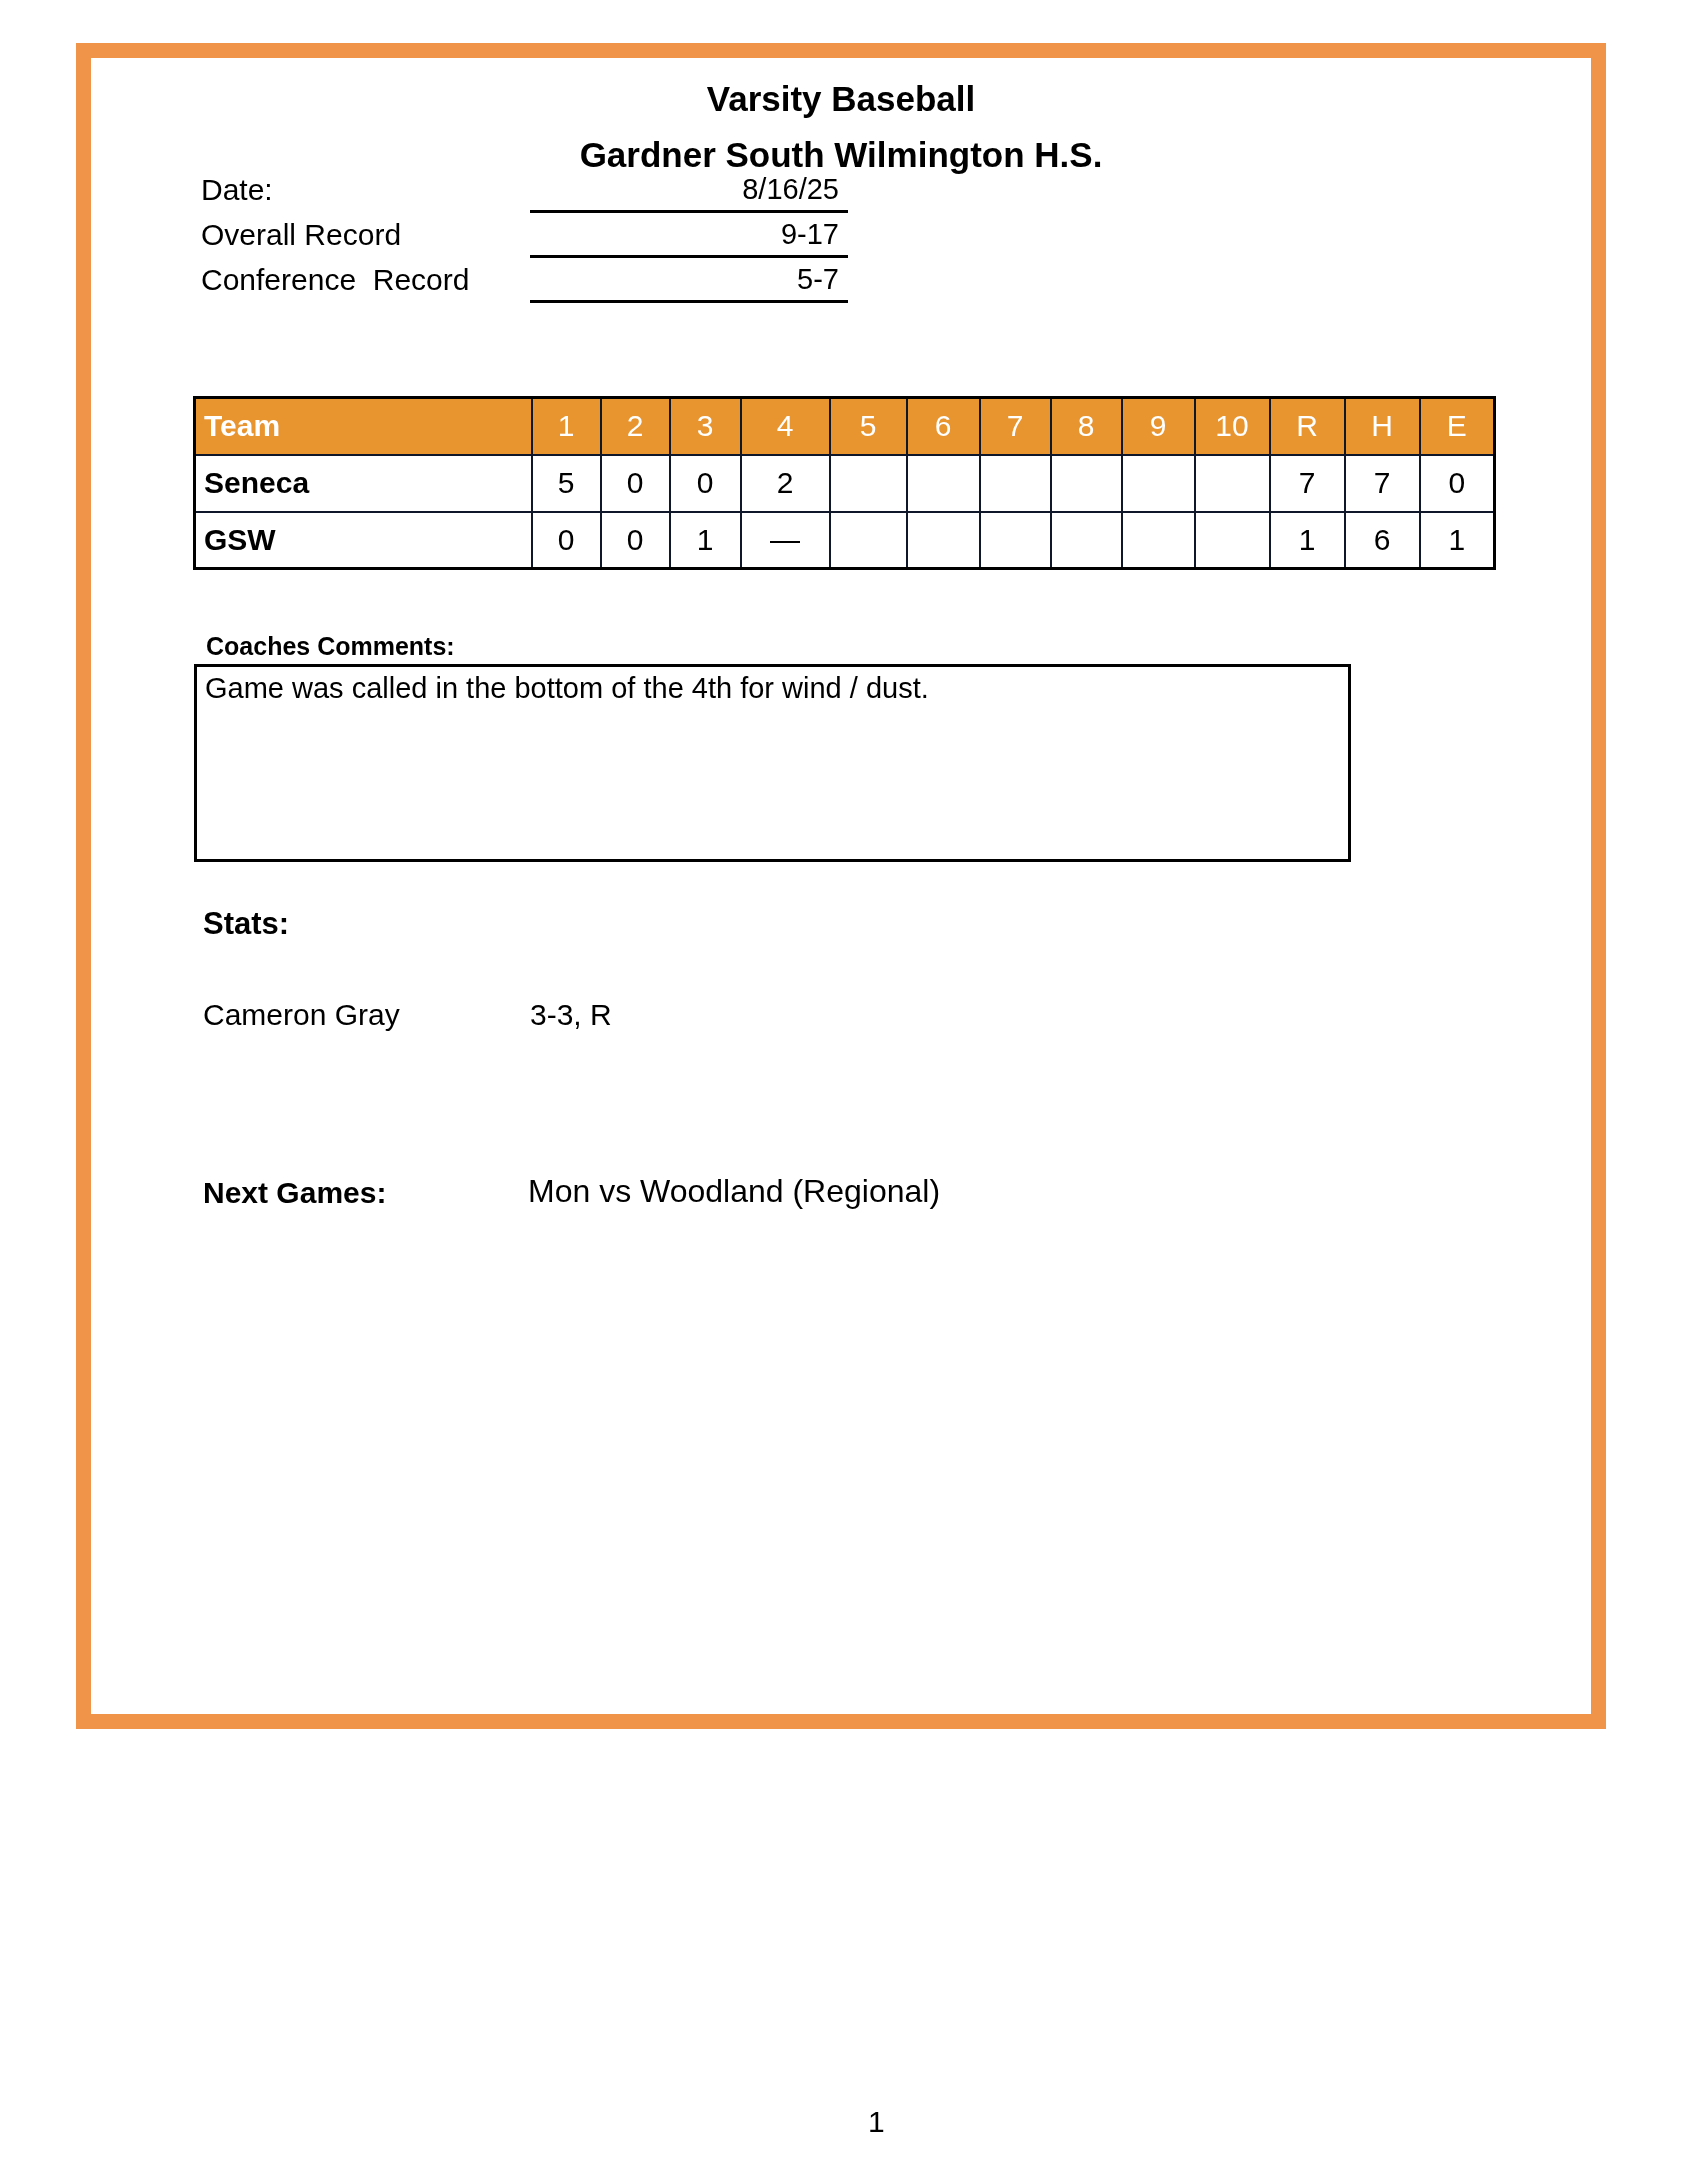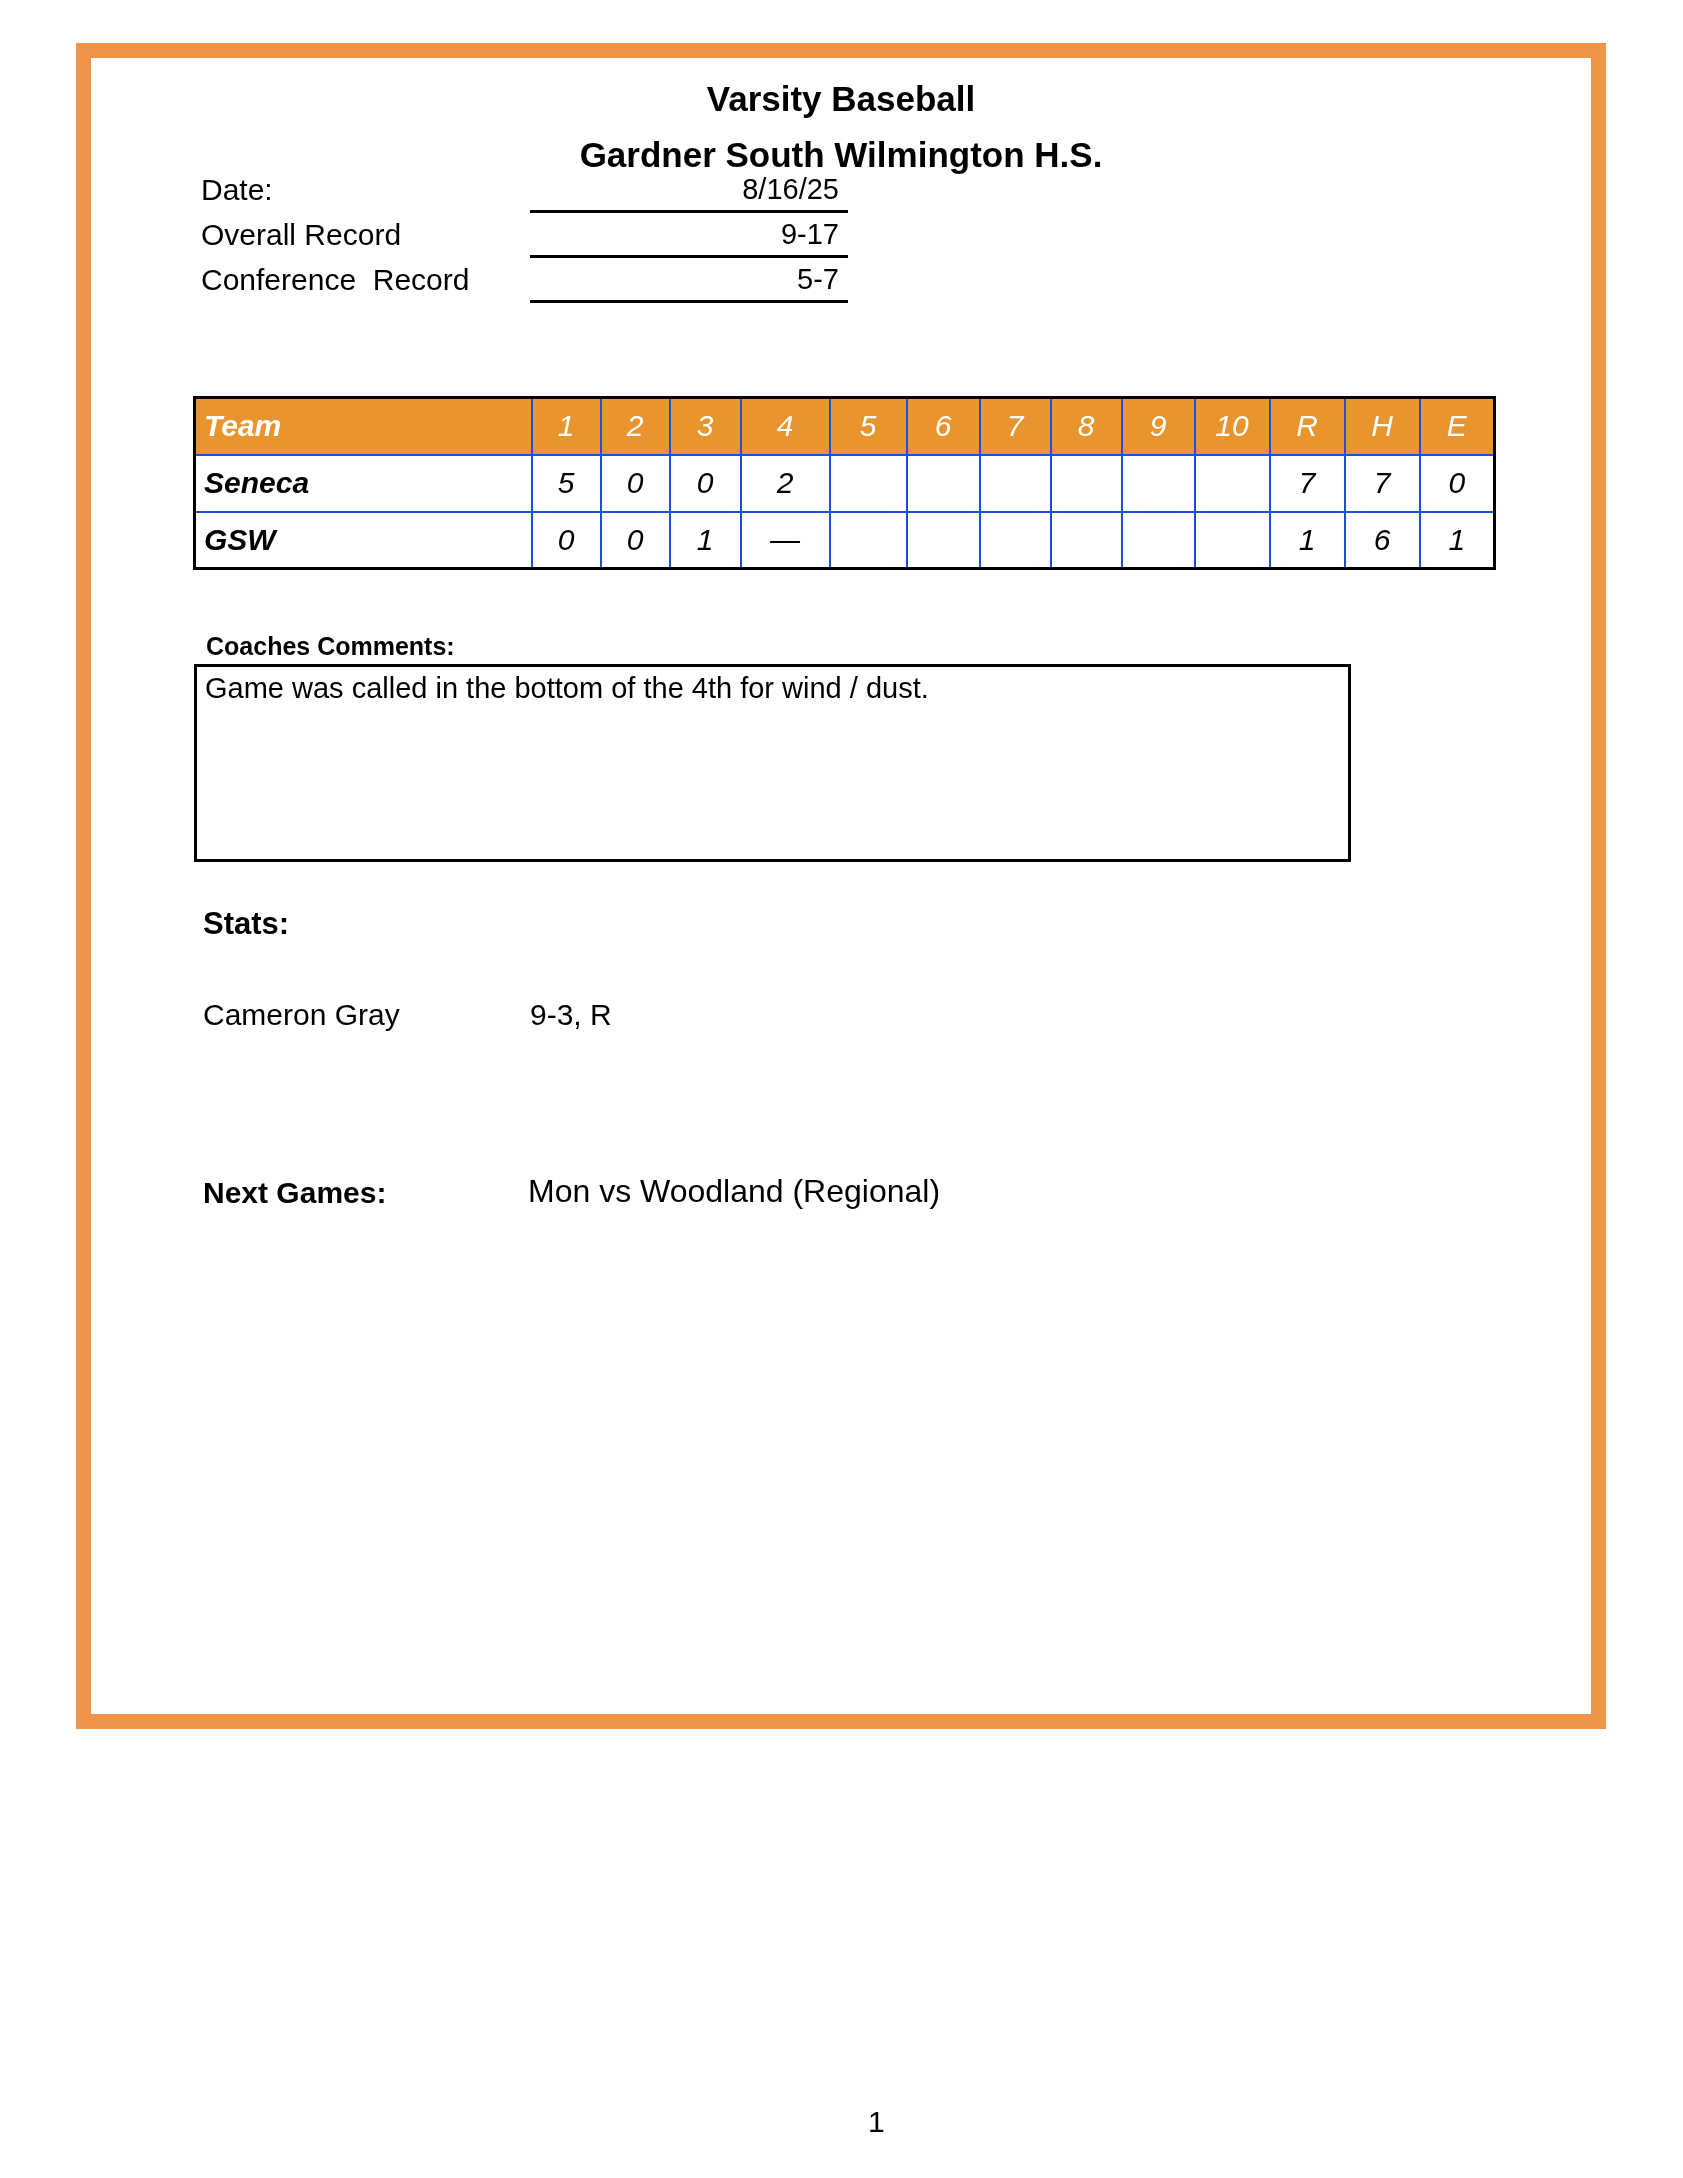--- a/index.html
+++ b/index.html
@@ -22,22 +22,22 @@
   .info-value{
     position:absolute;left:329px;bottom:0;width:309px;height:42px;
     border-bottom:3px solid #000;text-align:right;font-size:29px;
     padding-right:9px;line-height:42px;
   }
   table.score{
     position:absolute;left:193px;top:396px;border-collapse:collapse;
     table-layout:fixed;font-size:30px;
   }
   table.score th,table.score td{
-    border:2px solid #1d4ed8;height:57px;padding:0;text-align:center;
-    overflow:hidden;box-sizing:border-box;font-style:italic;
+    border:2px solid #0f172a;height:57px;padding:0;text-align:center;
+    overflow:hidden;box-sizing:border-box;
   }
   table.score{border:3px solid #000;}
   table.score thead th{
     background:var(--hdr,#E8942F);color:#fff;font-weight:normal;
   }
   table.score thead th.team-h{font-weight:bold;text-align:left;padding-left:8px;}
   table.score td.team-c{font-weight:bold;text-align:left;padding-left:8px;}
   .comments-label{position:absolute;left:206px;top:632px;font-size:25px;font-weight:bold;}
   .comments-box{
     position:absolute;left:194px;top:664px;width:1157px;height:198px;
@@ -145,19 +145,19 @@
       <td>1</td>
     </tr>
   </tbody>
 </table>
 
 <div class="comments-label">Coaches Comments:</div>
 <div class="comments-box"><span>Game was called in the bottom of the 4th for wind / dust.</span></div>
 
 <div class="stats-label">Stats:</div>
 <div class="stat-name">Cameron Gray</div>
-<div class="stat-line">9-3, R</div>
+<div class="stat-line">3-3, R</div>
 
 <div class="next-label">Next Games:</div>
 <div class="next-value">Mon vs Woodland (Regional)</div>
 
 <div class="page-number">1</div>
 
 
 </body></html>

